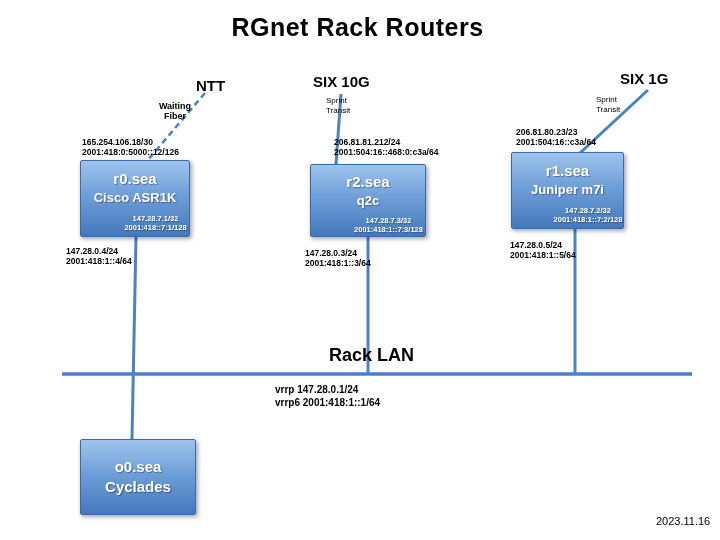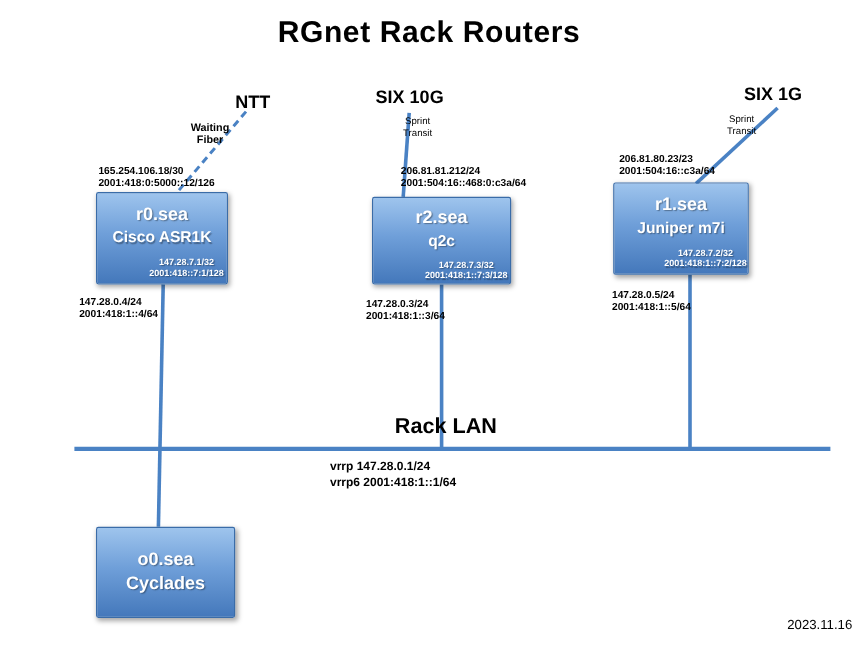--- a/index.html
+++ b/index.html
@@ -7,21 +7,21 @@
     position:relative;width:720px;height:540px;background:#ffffff;overflow:hidden;
     font-family:"Liberation Sans", sans-serif;color:#000;
   }
   .abs{position:absolute;}
   #wires{position:absolute;left:0;top:0;width:720px;height:540px;}
   .title{
     width:715px;top:13px;left:0;text-align:center;
     font-size:25px;font-weight:bold;letter-spacing:0.5px;
   }
   .uplink-label{font-size:15px;font-weight:bold;}
-  .note{white-space:pre-line;text-align:center;font-size:8px;line-height:10px;}
+  .note{white-space:pre-line;text-align:left;font-size:8px;line-height:10px;}
   .note-bold{white-space:pre-line;text-align:center;font-size:9px;line-height:10px;font-weight:bold;}
   .ip{font-size:8.5px;line-height:10px;font-weight:bold;color:#000;}
   .box{
     background:linear-gradient(to bottom,#9ec4ed 0%,#6f9fd9 45%,#4478bb 100%);
     border:1px solid #3a6ca8;border-radius:2px;
     box-shadow:1.5px 2px 4px rgba(0,0,0,0.35);
     color:#fff;text-align:center;
     text-shadow:1px 1px 1px rgba(0,0,0,0.35);
   }
   .box .rname{font-size:15px;font-weight:bold;line-height:20px;}

